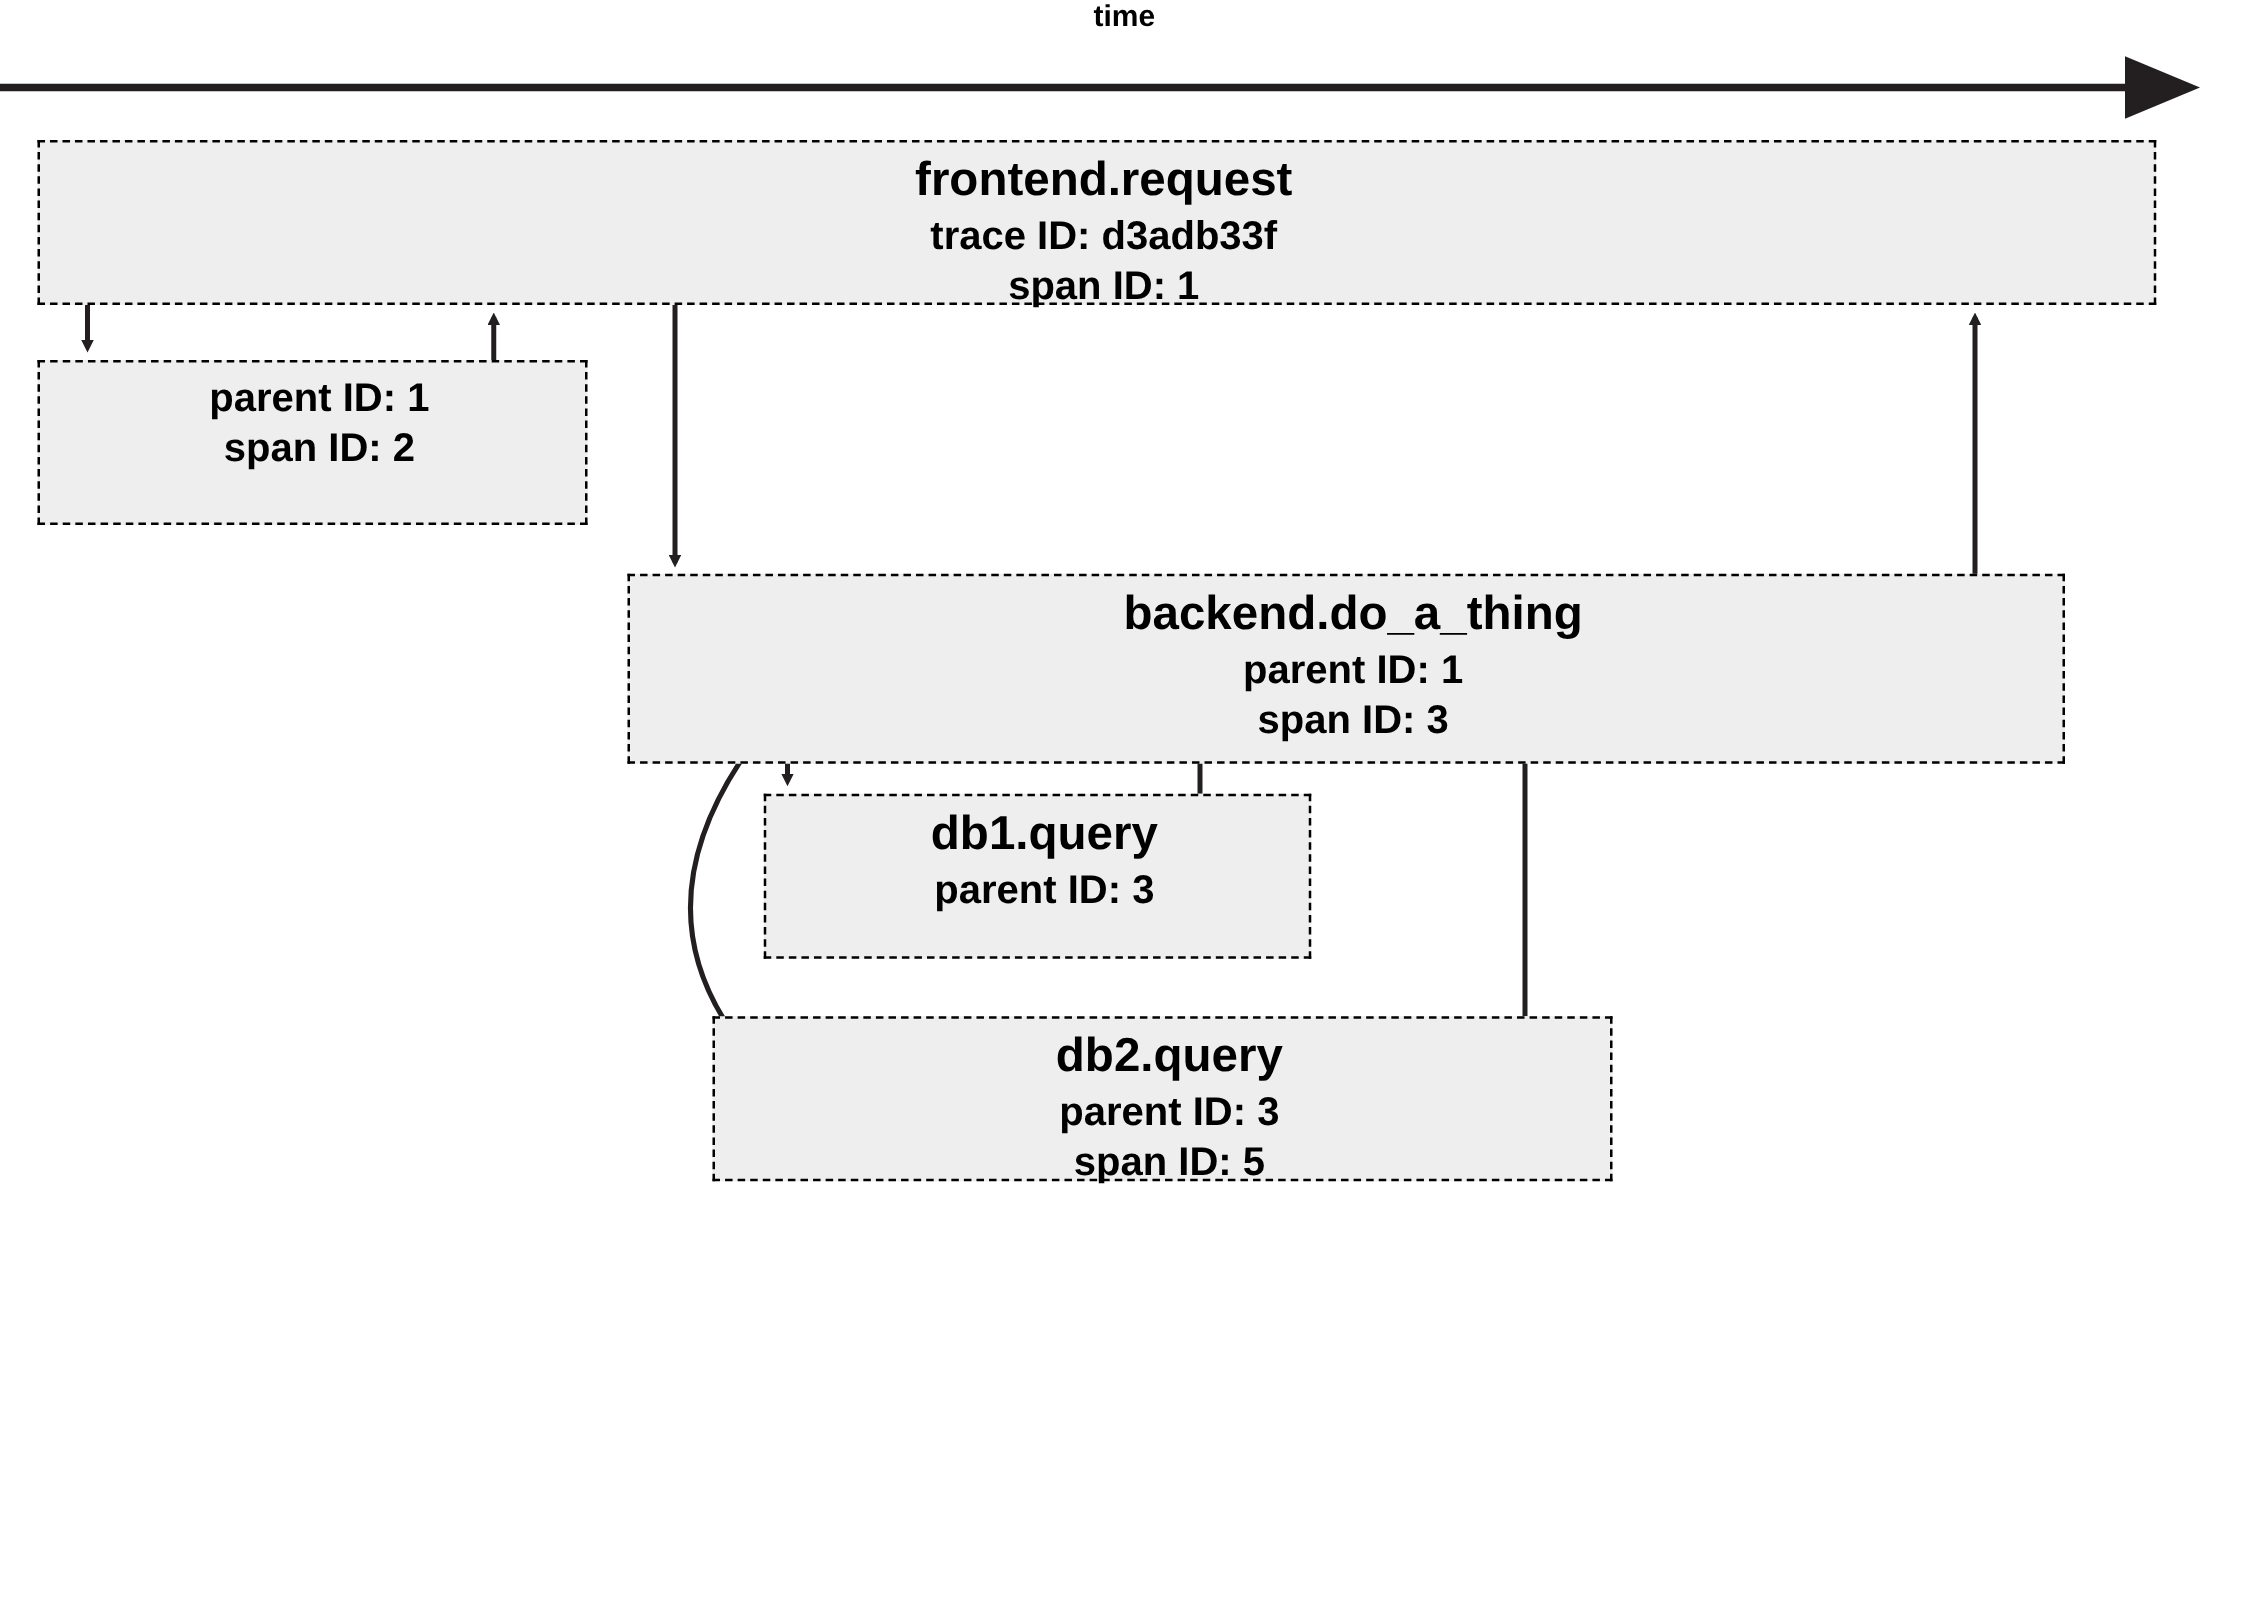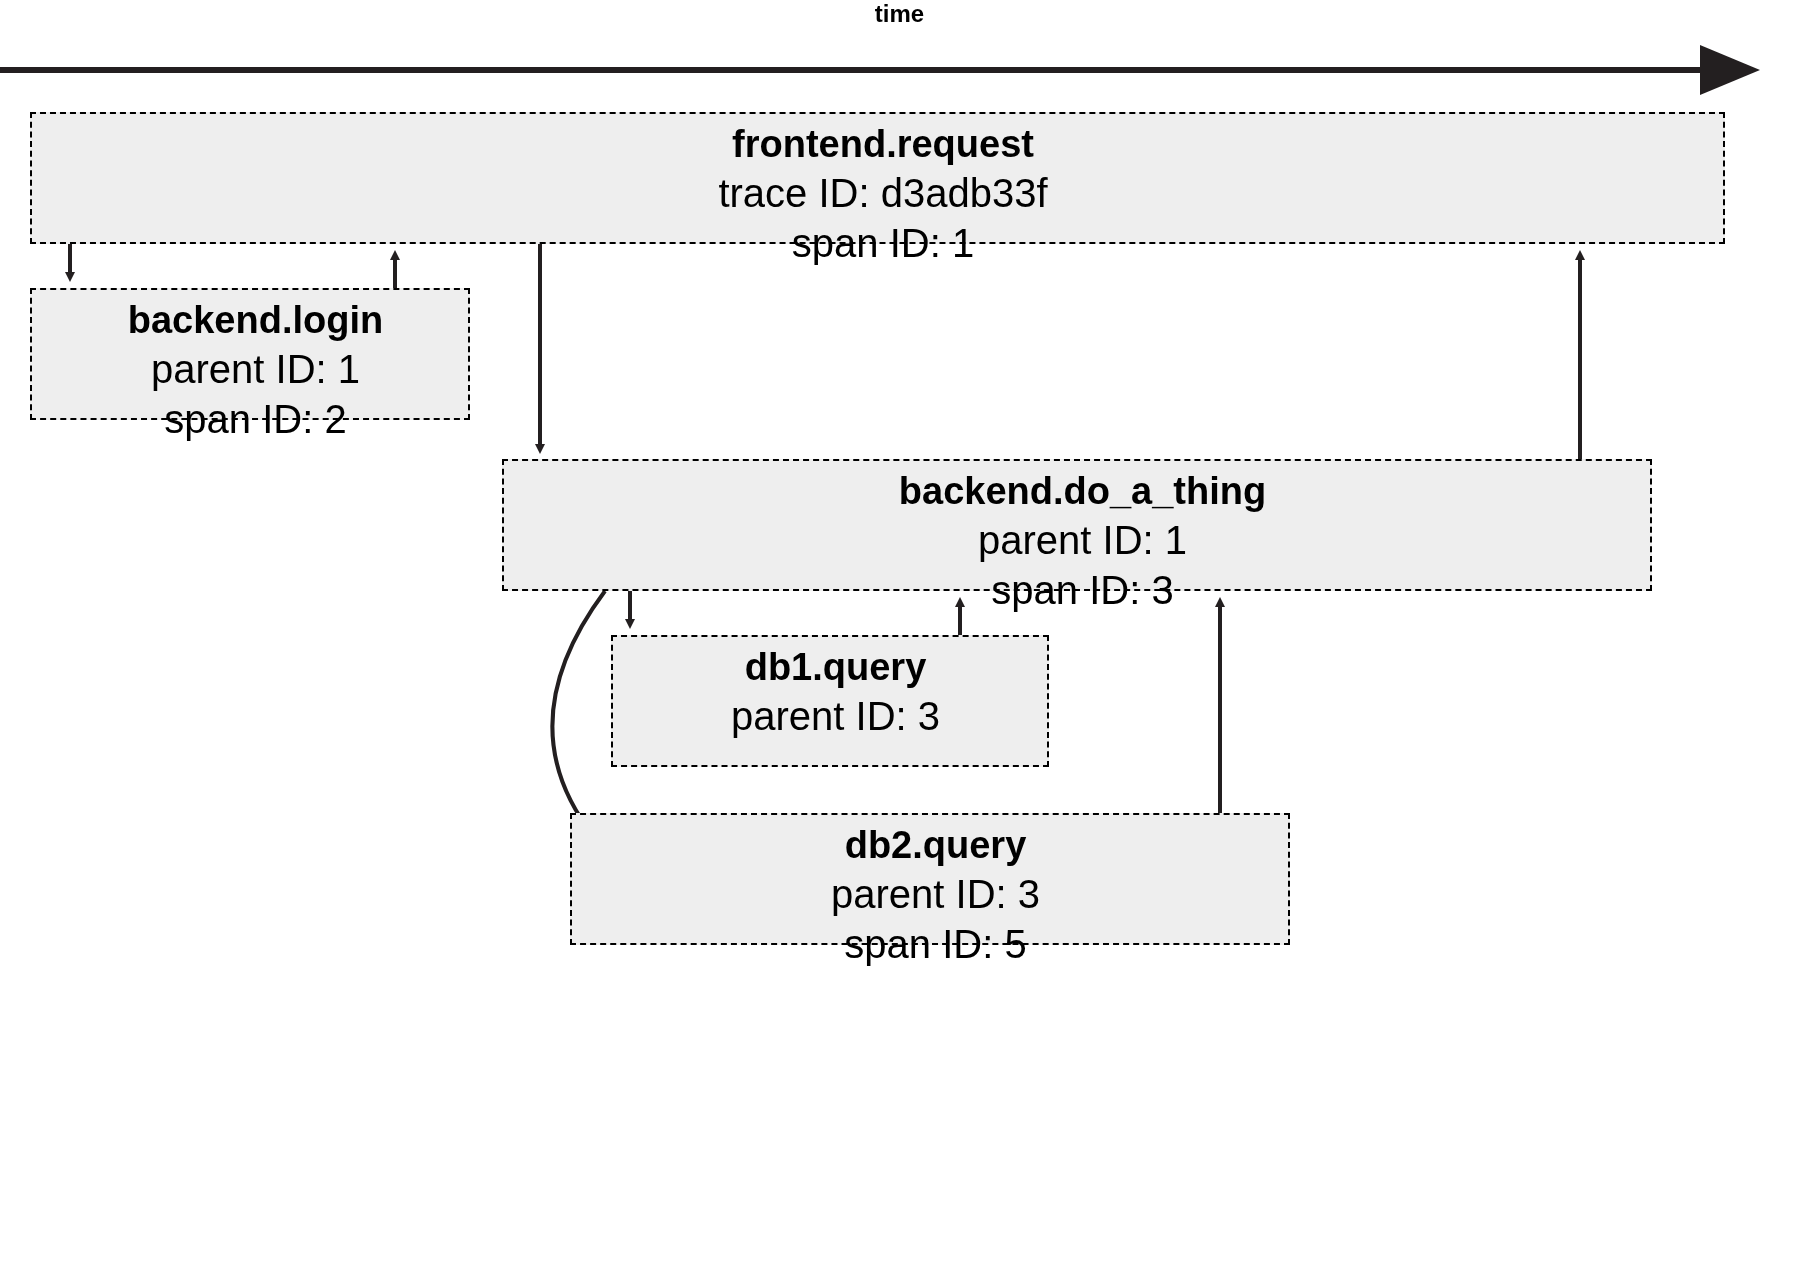--- a/index.html
+++ b/index.html
@@ -30,22 +30,22 @@
     box-sizing: border-box;
     text-align: center;
     padding: 8px 10px 10px 21px;
   }
   .span-title {
     font-size: 38px;
     font-weight: 700;
     line-height: 1.2;
   }
   .span-line {
-    font-size: 40px;
-    font-weight: 400;
+    font-size: 32px;
+    font-weight: 700;
     line-height: 1.25;
   }
   svg.overlay {
     position: absolute;
     left: 0;
     top: 0;
     pointer-events: none;
   }
 </style>
 </head>
@@ -81,26 +81,25 @@
     <line x1="1220" y1="813" x2="1220" y2="601" stroke="#231f20" stroke-width="4" marker-end="url(#arrowhead)"></line>
   </svg>
 
   <div class="span-box" style="left:30px; top:112px; width:1695px; height:132px;">
     <div class="span-title">frontend.request</div>
     <div class="span-line">trace ID: d3adb33f</div>
     <div class="span-line">span ID: 1</div>
   </div>
 
   <div class="span-box" style="left:30px; top:288px; width:440px; height:132px;">
-    <div class="span-title">backend.login</div>
     <div class="span-line">parent ID: 1</div>
     <div class="span-line">span ID: 2</div>
   </div>
 
-  <div class="span-box" style="left:502px; top:459px; width:1150px; height:132px;">
+  <div class="span-box" style="left:502px; top:459px; width:1150px; height:152px;">
     <div class="span-title">backend.do_a_thing</div>
     <div class="span-line">parent ID: 1</div>
     <div class="span-line">span ID: 3</div>
   </div>
 
   <div class="span-box" style="left:595px; top:635px; width:438px; height:132px;margin-left:16px;">
     <div class="span-title">db1.query</div>
     <div class="span-line">parent ID: 3</div>
   </div>
 

